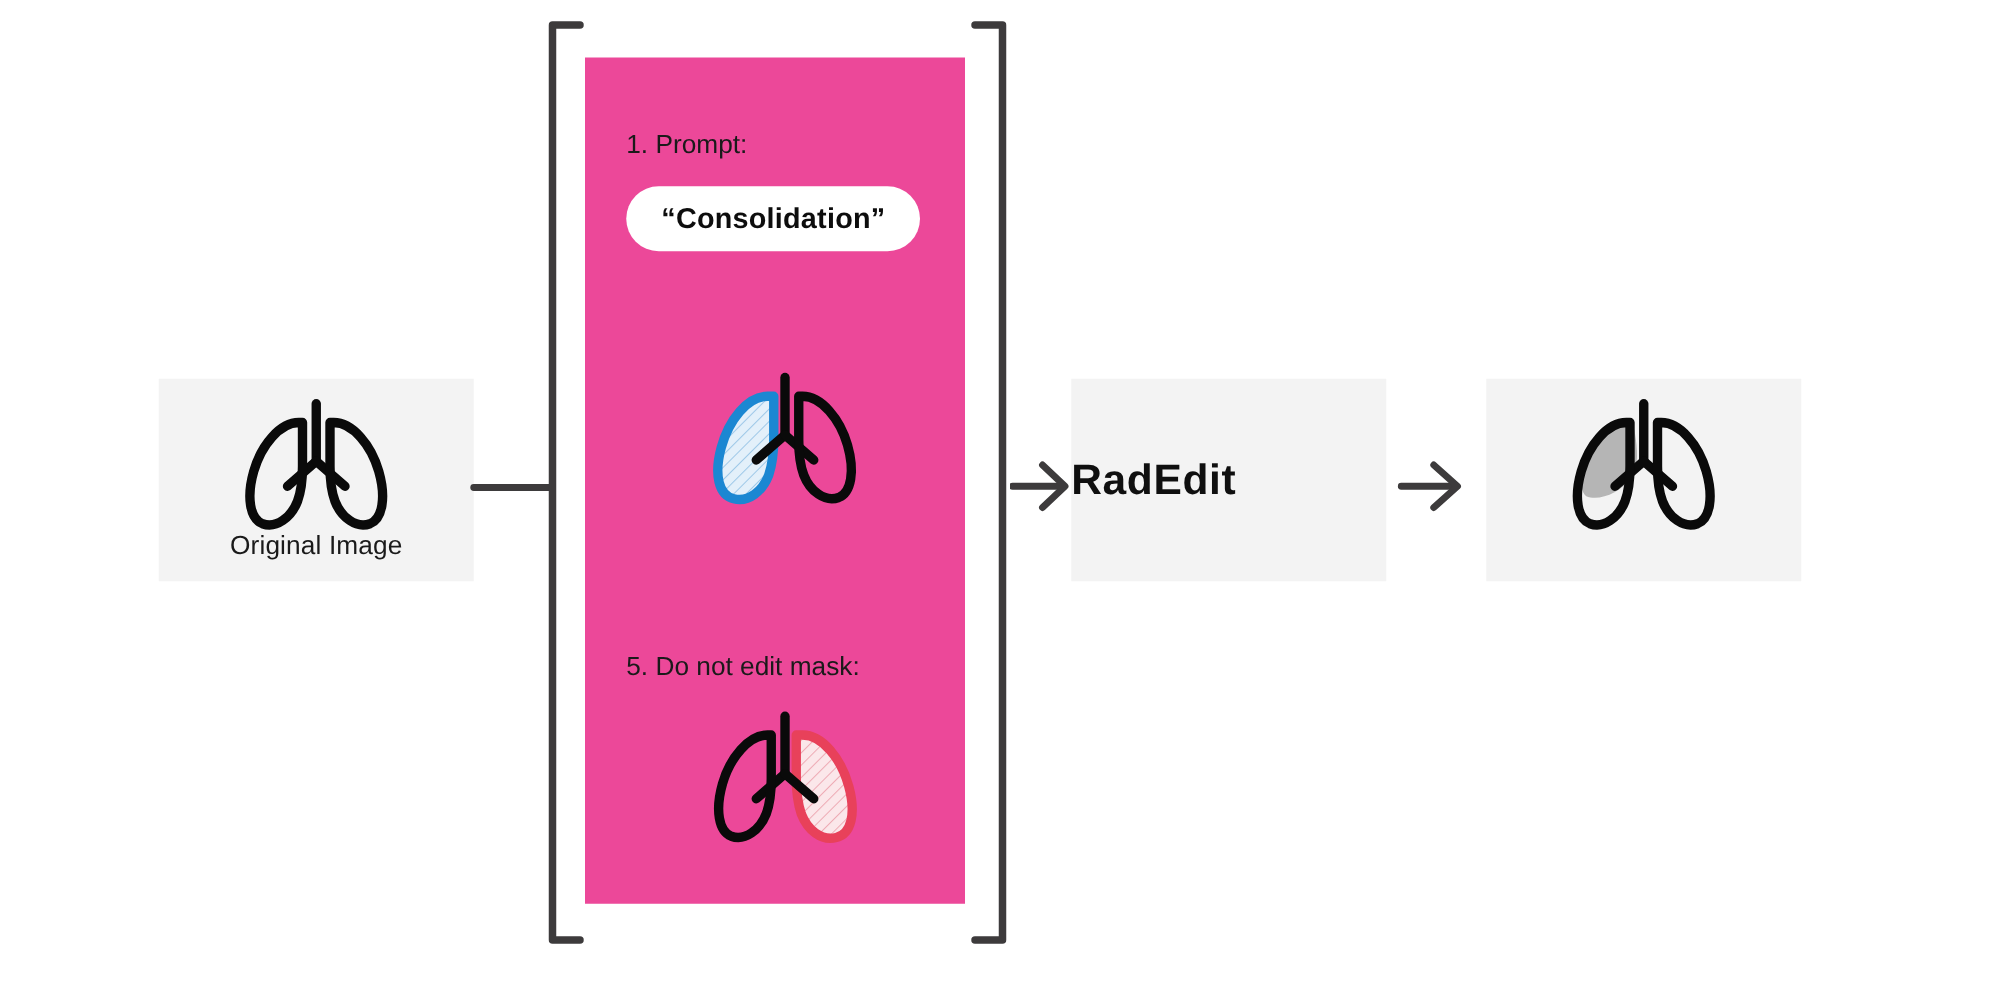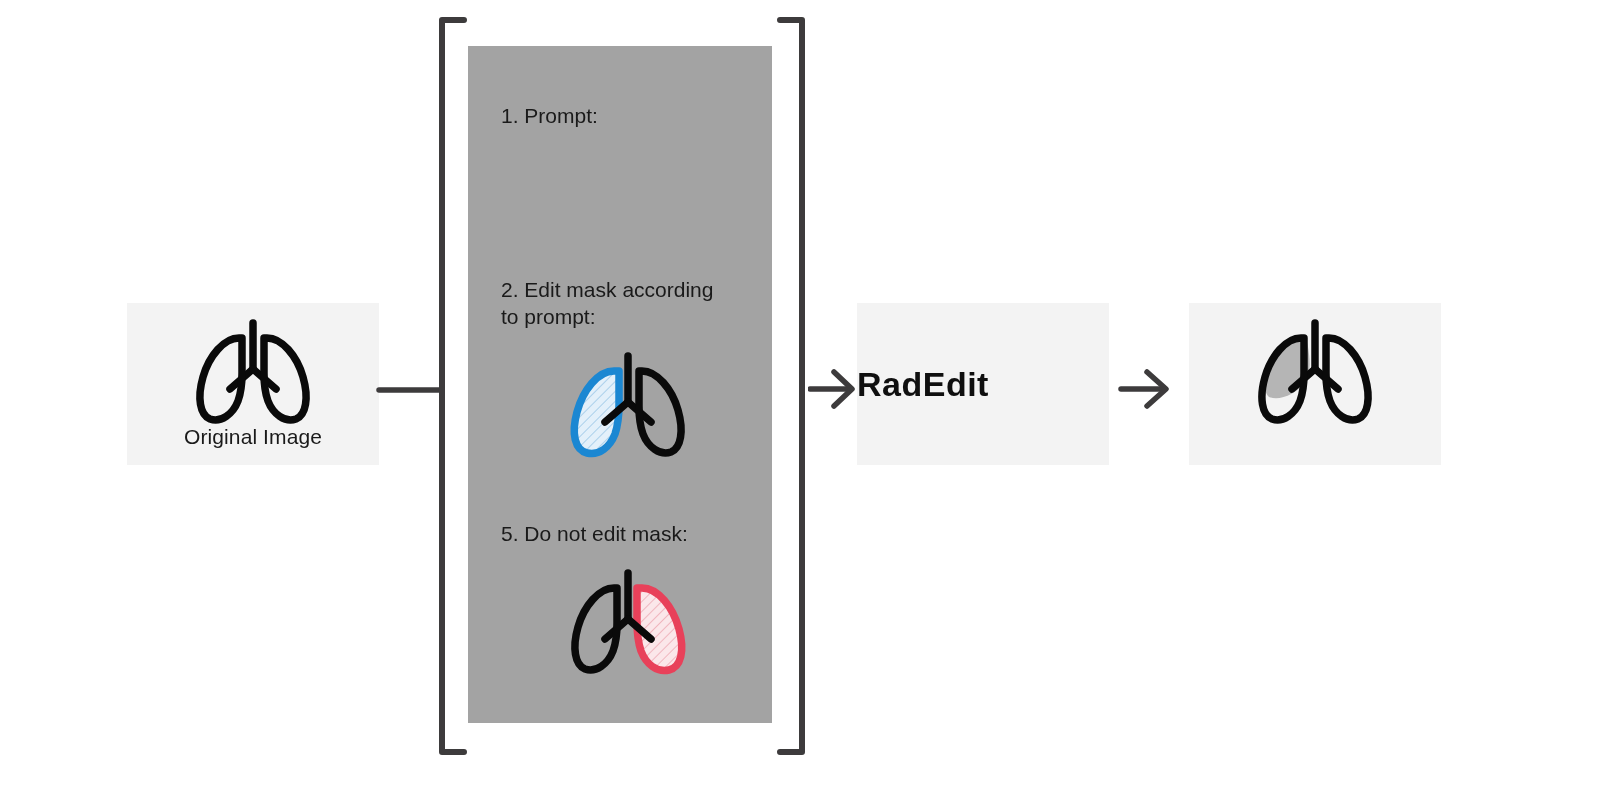--- a/index.html
+++ b/index.html
@@ -78,21 +78,21 @@
     font-weight: 700;
     color: #0f0f0f;
     letter-spacing: 0.5px;
   }
 
   
   #panel-steps {
     position: absolute;
     left: 468px; top: 46px;
     width: 304px; height: 677px;
-    background: #a3a3a3;
+    background: #ec4899;
   }
 
   .step {
     position: absolute;
     left: 0; right: 0;
   }
   .step-text {
     font-size: 21px;
     line-height: 27px;
     color: #1a1a1a;
@@ -159,25 +159,24 @@
   </svg>
 
   <svg class="bracket" style="left:424px; top:14px;" width="56" height="760">
     <path d="M40 6 L18 6 L18 738 L40 738" fill="none" stroke="#3d3b3c" stroke-width="6" stroke-linecap="round" stroke-linejoin="round"></path>
   </svg>
 
   <div id="panel-steps">
 
     <div class="step" id="step-1">
       <div class="step-text">1. Prompt:</div>
+      <div class="prompt-pill">“Consolidation”</div>
     </div>
 
     <div class="step" id="step-2">
-      <div class="step-text">2. Edit mask according
-    to prompt:</div>
       <div class="mask-fig">
         <svg width="150" height="120" viewBox="0 0 150 120" aria-hidden="true">
           <defs>
             <pattern id="hatchBlue" width="7" height="7" patternTransform="rotate(45)" patternUnits="userSpaceOnUse">
               <rect width="7" height="7" fill="#e3f0fa"></rect>
               <line x1="0" y1="0" x2="0" y2="7" stroke="#9dc8e8" stroke-width="1.6"></line>
             </pattern>
           </defs>
 
           <path d="M61 27 C45 27 30 46 24 68 C18 90 22 106 34 109 C46 112 57 103 62 90 C65 81 66 71 66 61 L66 27 Z" fill="url(#hatchBlue)" stroke="#1b87d2" stroke-width="7.5" stroke-linecap="round" stroke-linejoin="round"></path>

